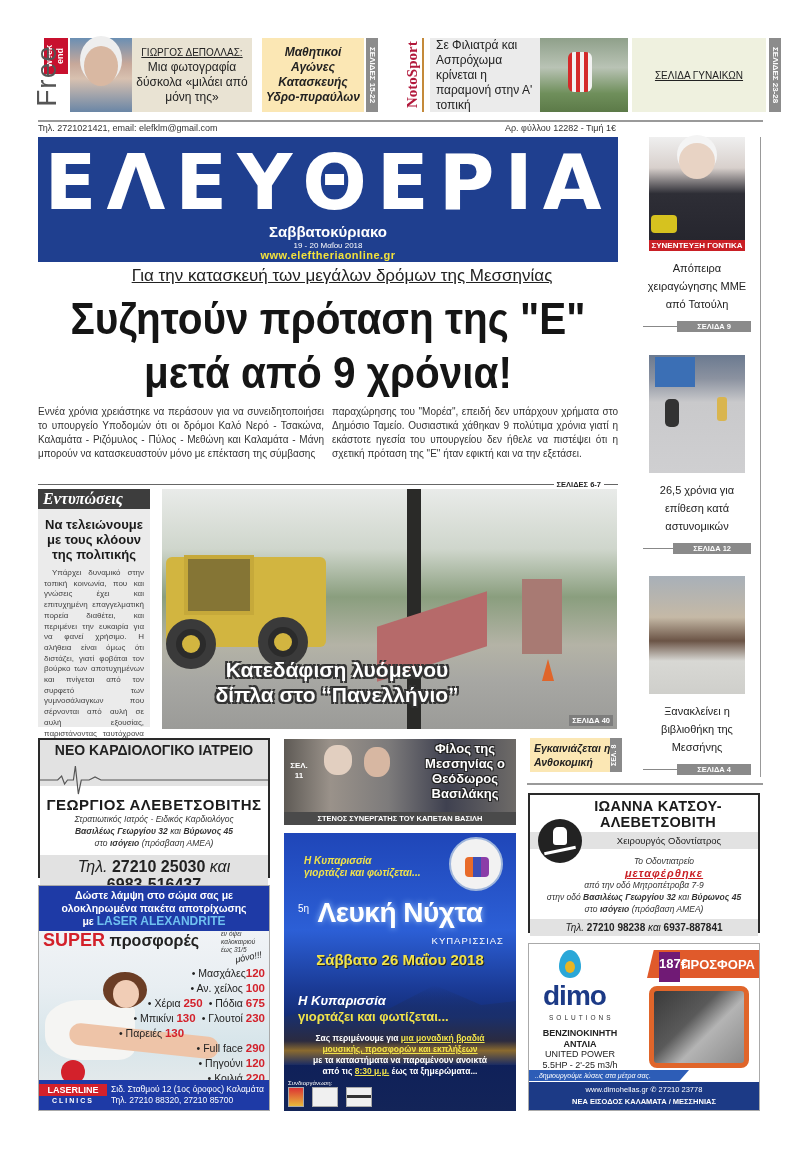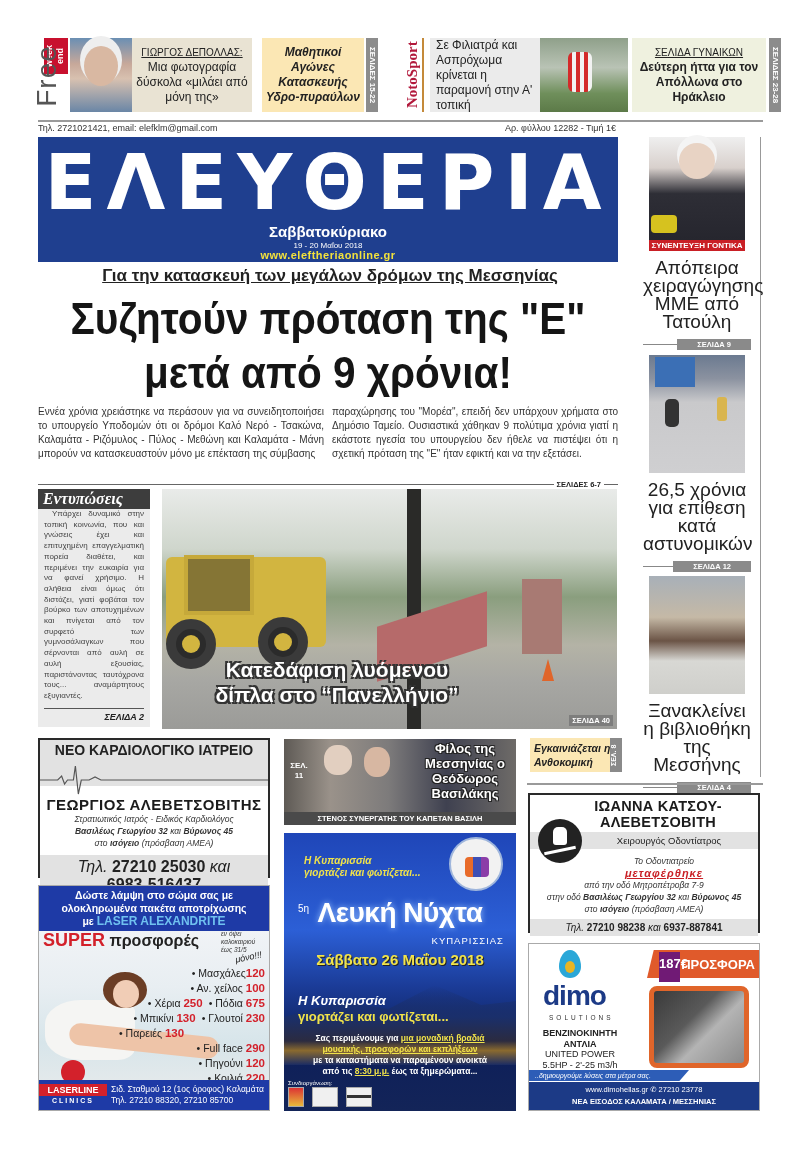--- a/index.html
+++ b/index.html
@@ -44,27 +44,27 @@
   .side-item { left: 643px; width: 108px; text-align: center; }
   .side-photo { width: 96px; margin: 0 auto; position: relative; }
   .side-photo.p1 { height: 103px; background: linear-gradient(180deg,#efefef 0%,#d8d0cc 30%,#2e2e36 55%,#26262e 100%); }
   .side-photo.p1::before { content: ""; position: absolute; left: 30px; top: 6px; width: 36px; height: 36px; border-radius: 50%; background: #e8d3c4; box-shadow: 0 -6px 0 2px #f4f4f4; }
   .side-photo.p1::after { content: ""; position: absolute; left: 2px; top: 78px; width: 26px; height: 18px; background: #d6c21f; border-radius: 4px; }
   .side-caption-bar { width: 96px; margin: 0 auto; background: #c91f25; color: #fff; font-weight: bold; font-size: 8px; padding: 1px 0; }
   .side-photo.p2 { height: 118px; background: linear-gradient(180deg,#6b7a90 0%,#8b92a0 20%,#c9c9cb 40%,#cfcfd1 100%); }
   .side-photo.p2::before { content: ""; position: absolute; left: 6px; top: 2px; width: 40px; height: 30px; background: #3b6fb5; }
   .side-photo.p2::after { content: ""; position: absolute; left: 68px; top: 42px; width: 10px; height: 24px; background: #d9b54f; border-radius: 3px; box-shadow: -50px 4px 0 2px #333; }
   .side-photo.p3 { height: 118px; background: linear-gradient(180deg,#a8b0b8 0%,#c5b9a6 35%,#6b5446 55%,#d8d8d4 72%,#cfcfcb 100%); }
-  .side-headline { font-size: 19px; line-height: 18px; color: #222; margin-top: 8px; }
+  .side-headline { font-size: 11px; line-height: 18px; color: #222; margin-top: 8px; }
   .side-page { display: flex; align-items: center; margin-top: 8px; }
   .side-page .line { flex: 1; height: 1px; background: #888; }
   .page-tag { background: #8a8a8a; color: #fff; font-size: 7.5px; font-weight: bold; padding: 1px 20px; }
 
   
-  .kicker-main { left: 40px; top: 266px; width: 580px; text-align: center; font-size: 17px; font-weight: bold; color: #222; }
+  .kicker-main { left: 52px; top: 266px; width: 580px; text-align: center; font-size: 17px; font-weight: normal; color: #222; }
   .kicker-main span { text-decoration: underline; }
   .headline-main { left: 38px; top: 292px; width: 580px; text-align: center; font-family: "Liberation Sans", sans-serif; font-weight: bold; font-size: 44px; line-height: 54px; color: #151515; transform: scaleX(0.92); transform-origin: center; }
   .lead-body { left: 38px; top: 405px; width: 580px; display: flex; gap: 8px; font-size: 10px; line-height: 14px; color: #333; text-align: justify; }
   .lead-body p { flex: 1; }
   .lead-rule { left: 38px; top: 480px; width: 580px; display: flex; align-items: center; font-size: 7.5px; font-weight: bold; }
   .lead-rule .line { flex: 1; height: 1px; background: #666; }
   .lead-rule .line.short { flex: 0 0 14px; }
   .lead-rule span { padding: 0 3px; }
 
   
@@ -204,21 +204,20 @@
 
 <div class="abs strip-box promo3">
   <div>Σε Φιλιατρά και Ασπρόχωμα κρίνεται η παραμονή στην Α' τοπική</div>
 </div>
 <div class="abs promo3-photo">
     <div class="player"></div>
   </div>
 
 <div class="abs strip-box promo4">
   <div class="kicker">ΣΕΛΙΔΑ ΓΥΝΑΙΚΩΝ</div>
-  <div class="headline">Δεύτερη ήττα για τον Απόλλωνα στο Ηράκλειο</div>
 </div>
 <div class="abs vlabel lbl3">ΣΕΛΙΔΕΣ 23-28</div>
 
 <div class="abs rule-top"></div>
 <div class="abs contact">Τηλ. 2721021421, email: elefklm@gmail.com</div>
 <div class="abs issue">Αρ. φύλλου 12282  -  Τιμή 1€</div>
 
 <div class="abs masthead">
   <div class="mast-title">ΕΛΕΥΘΕΡΙΑ</div>
   <div class="mast-sub">Σαββατοκύριακο</div>
@@ -236,20 +235,21 @@
   <p>παραχώρησης του "Μορέα", επειδή δεν υπάρχουν χρήματα στο Δημόσιο Ταμείο. Ουσιαστικά χάθηκαν 9 πολύτιμα χρόνια γιατί η εκάστοτε ηγεσία του υπουργείου δεν ήθελε να πιστέψει ότι η σχετική πρόταση της "Ε" ήταν εφικτή και να την εξετάσει.</p>
 </div>
 <div class="abs lead-rule">
   <div class="line"></div>
   <span>ΣΕΛΙΔΕΣ 6-7</span>
   <div class="line short"></div>
 </div>
 
 <div class="abs opinion">
   <div class="op-head">Εντυπώσεις</div>
+  <div class="op-title">Να τελειώνουμε με τους κλόουν της πολιτικής</div>
   <div class="op-body">Υπάρχει δυναμικό στην τοπική κοινωνία, που και γνώσεις έχει και επιτυχημένη επαγγελματική πορεία διαθέτει, και περιμένει την ευκαιρία για να φανεί χρήσιμο. Η αλήθεια είναι όμως ότι διστάζει, γιατί φοβάται τον βούρκο των αποτυχημένων και πνίγεται από τον συρφετό των γυμνοσάλιαγκων που σέρνονται από αυλή σε αυλή εξουσίας, παριστάνοντας ταυτόχρονα τους... αναμάρτητους εξυγιαντές.</div>
   <div class="op-rule"></div>
   <div class="op-page">ΣΕΛΙΔΑ 2</div>
 </div>
 
 <div class="abs main-photo">
   <div class="mp-tree"></div>
   <div class="mp-wall"></div>
   <div class="mp-shed"></div>
   <div class="mp-digger"></div>

